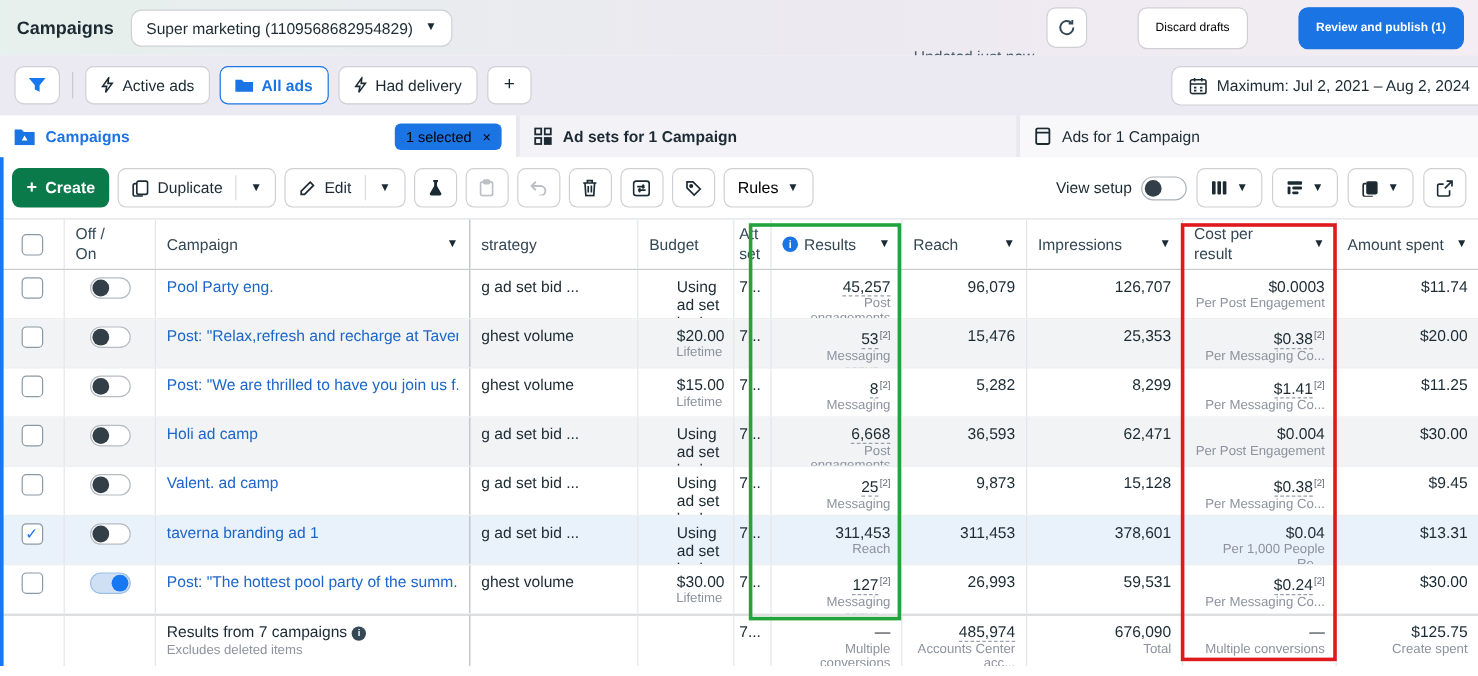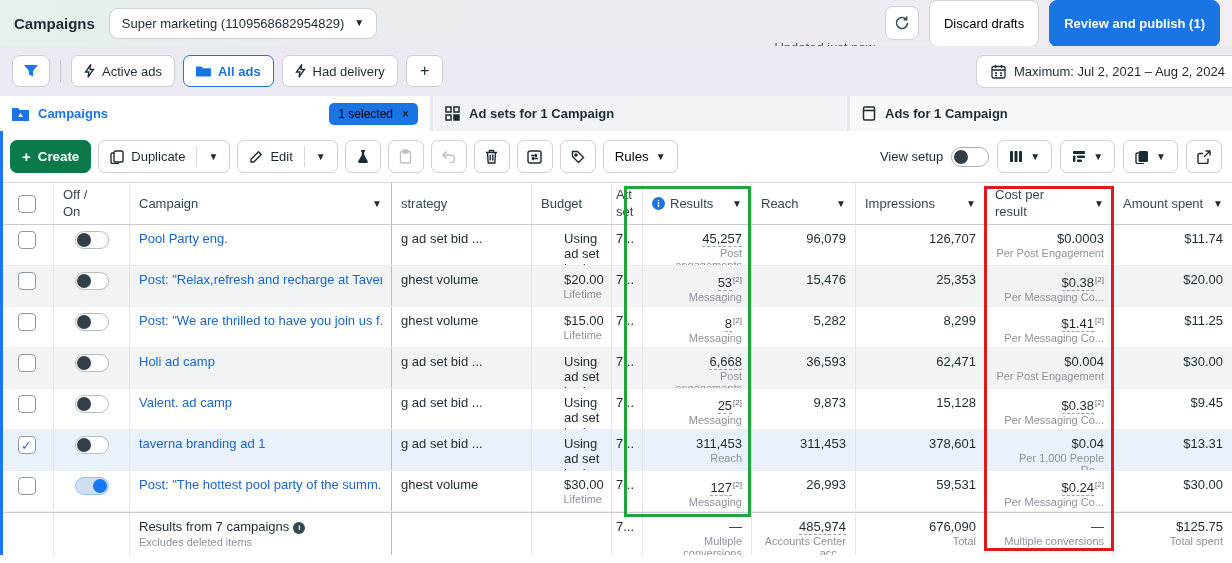--- a/index.html
+++ b/index.html
@@ -9,36 +9,36 @@
 
   
   .topbar { height:46px; display:flex; align-items:center; padding:0 12px 0 14px;
     background:linear-gradient(90deg,#e6f0ec 0%,#ece9f1 55%,#f4edf3 100%); }
   .topbar-title { font-weight:bold; font-size:15px; margin-right:14px; }
   .account-pill { display:flex; align-items:center; gap:10px; background:#fff; border:1px solid #ced0d4; border-radius:9px; padding:7px 12px; cursor:pointer; }
   .caret { font-size:10px; color:#1c2b33; line-height:1; }
   .topbar-right { margin-left:auto; display:flex; align-items:center; gap:10px; }
   .updated { color:#465a69;margin-top:48px; }
   .icon-btn { display:flex; align-items:center; justify-content:center; width:34px; height:34px; background:#fff; border:1px solid #ced0d4; border-radius:8px; cursor:pointer; }
-  .btn { display:flex; align-items:center; justify-content:center; height:47px; padding:0 14px; background:#fff; border:1px solid #ced0d4; border-radius:8px; cursor:pointer; font-size:13px; }
+  .btn { display:flex; align-items:center; justify-content:center; height:35px; padding:0 14px; background:#fff; border:1px solid #ced0d4; border-radius:8px; cursor:pointer; font-size:10px;margin-left:32px; }
   .btn.primary { background:#1b74e4; border-color:#1b74e4; color:#fff; font-weight:bold; }
 
   
   .filterbar { position:relative; height:50px; display:flex; align-items:center; gap:8px; padding:0 0 0 12px; background:#ebe9f1; }
   .chip { display:flex; align-items:center; gap:7px; height:32px; padding:0 12px; background:#fff; border:1px solid #ced0d4; border-radius:7px; cursor:pointer; }
   .chip.active { border:1px solid #1b74e4; color:#1b74e4; font-weight:bold; }
   .vsep { width:1px; height:22px; background:#c8cace; margin:0 2px; }
   .date-btn { position:absolute; right:-8px; top:9px; display:flex; align-items:center; gap:8px; height:33px; padding:0 14px; background:#fff; border:1px solid #ced0d4; border-radius:8px; white-space:nowrap; cursor:pointer; }
 
   
   .tabs { height:35px; display:flex; gap:3px; background:#e9e7ef; }
   .tab { display:flex; align-items:center; gap:9px; padding:0 12px; cursor:pointer; }
   .tab1 { width:430px; background:#fff; }
   .tab2 { width:414px; background:#f3f2f7; font-weight:bold; }
-  .tab3 { flex:1; background:#f8f7fa; font-weight:bold; }
+  .tab3 { flex:1; background:#f8f7fa; font-weight:normal; }
   .tab1 .tab-label { color:#1b74e4; font-weight:bold; }
   .badge { margin-left:auto; display:flex; align-items:center; gap:9px; background:#1b74e4; color:#000000; font-size:12px; border-radius:5px; padding:4px 9px; cursor:pointer; }
   .badge .x { font-size:12px; cursor:pointer; }
 
   
   .toolbar { height:52px; display:flex; align-items:center; gap:7px; padding:0 10px; background:#fff; border-bottom:1px solid #d8dade; }
   .tbtn { display:flex; align-items:center; gap:7px; height:33px; padding:0 11px; background:#fff; border:1px solid #ced0d4; border-radius:7px; cursor:pointer; }
   .tbtn.icononly { padding:0; width:36px; justify-content:center; }
   .tbtn.green { background:#0a7a4a; border-color:#0a7a4a; color:#fff; font-weight:bold; }
   .group { display:flex; align-items:stretch; height:33px; border:1px solid #ced0d4; border-radius:7px; background:#fff; overflow:hidden; }
@@ -637,21 +637,21 @@
       <div class="c num">
         <div class="val">676,090</div>
         <div class="sub">Total</div>
       </div>
       <div class="c num">
         <div class="val">—</div>
         <div class="sub">Multiple conversions</div>
       </div>
       <div class="c num">
         <div class="val">$125.75</div>
-        <div class="sub">Total spent</div>
+        <div class="sub">Create spent</div>
       </div>
     </div>
   </div>
 
   <div class="ann green"></div>
   <div class="ann red"></div>
   <div class="edge-strip"></div>
 </div>
 
 </body></html>

